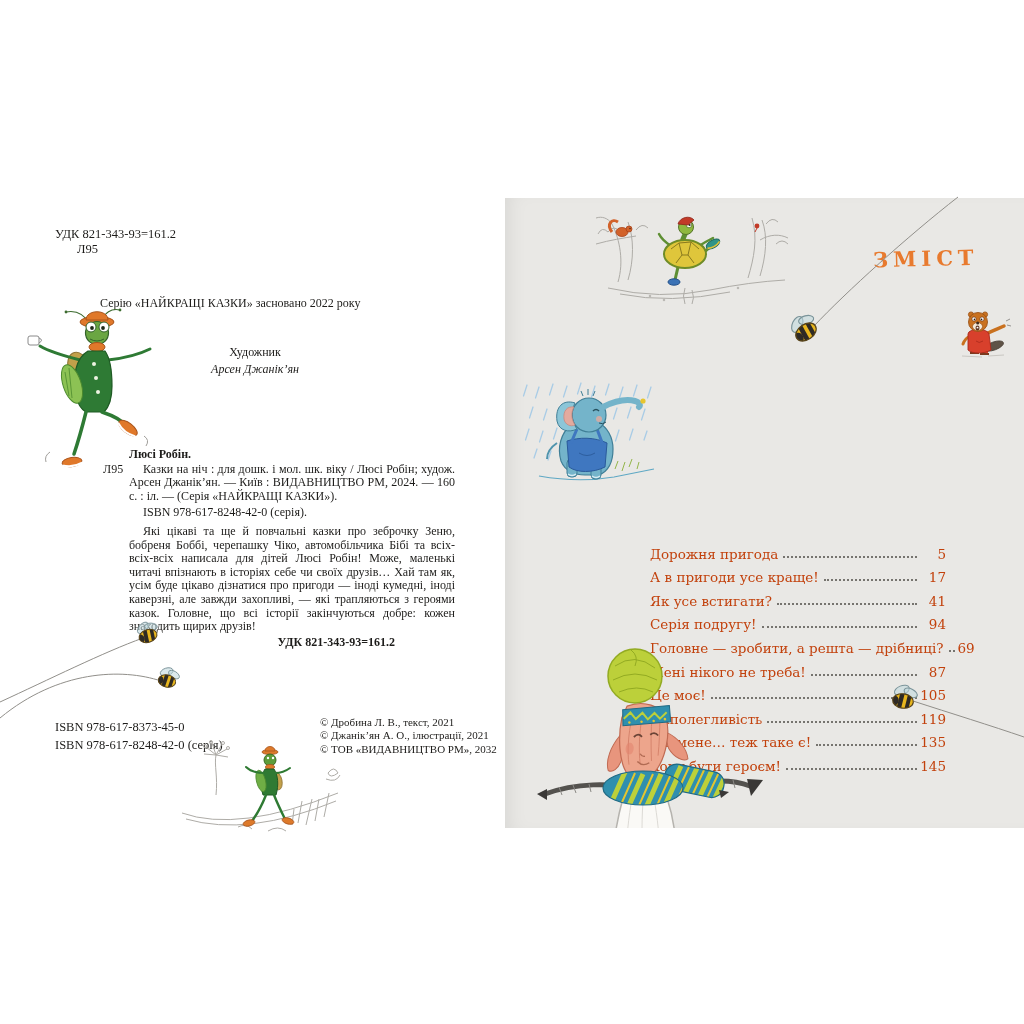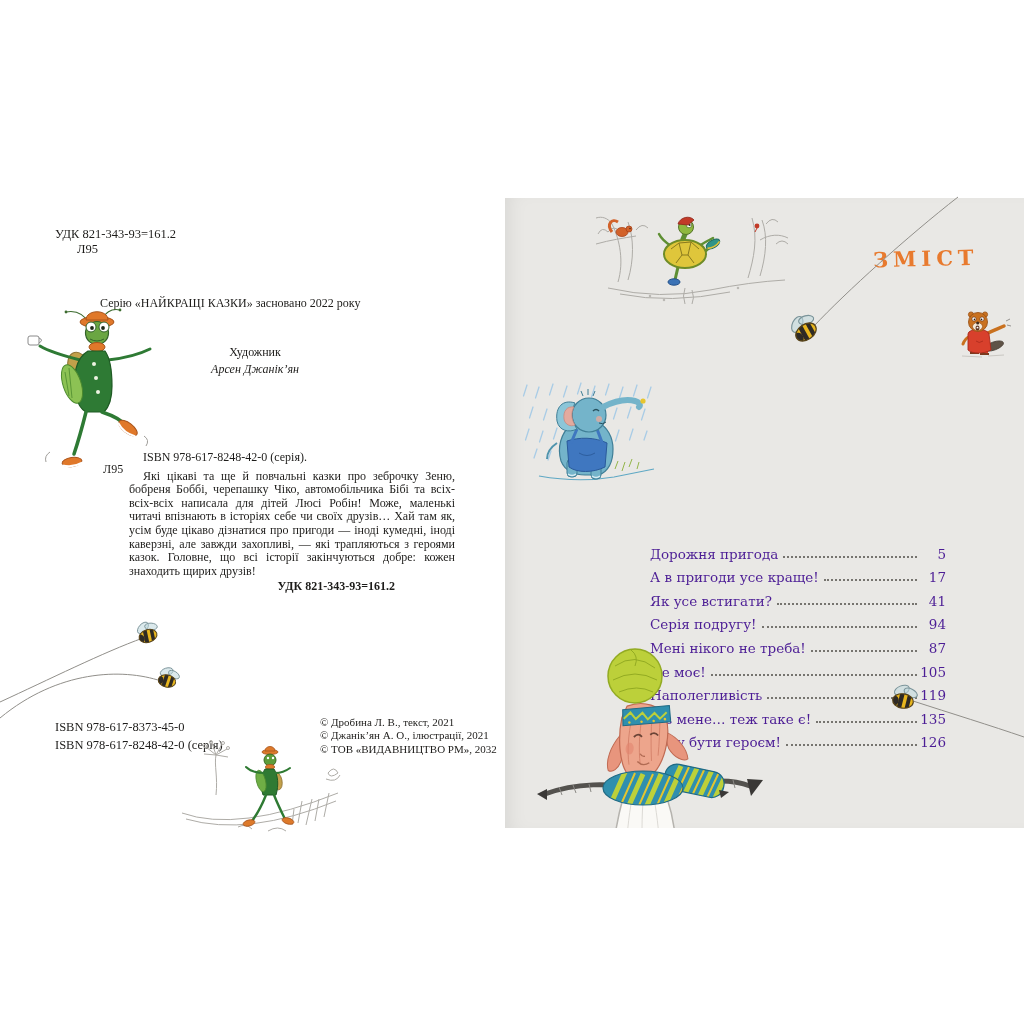--- a/index.html
+++ b/index.html
@@ -31,21 +31,21 @@
     box-shadow:inset 14px 0 22px -14px rgba(0,0,0,0.10);
     overflow:hidden;
   }
   .rp-title{
     position:absolute;left:368px;top:48px;
     font-family:"DejaVu Serif", serif;font-weight:bold;
     font-size:21px;letter-spacing:5px;color:#e87a2e;
     transform:rotate(-1.5deg);
   }
   .toc{position:absolute;left:145px;top:340px;width:296px;
-       font-family:"DejaVu Serif", serif;color:#4c1d95;}
+       font-family:"DejaVu Serif", serif;color:#c2410c;}
   .toc-row{display:flex;align-items:flex-end;height:23.6px;font-size:13.5px;}
   .toc-row .t{white-space:nowrap;}
   .toc-row .dots{flex:1;border-bottom:2px dotted #76746f;margin:0 3px 4px 5px;min-width:6px;}
   .toc-row .p{width:26px;text-align:right;white-space:nowrap;}
   svg{display:block;}
 </style>
 </head>
 <body>
 
 <div class="abs udk-top">
@@ -95,21 +95,23 @@
     <path d="M-11,2 Q0,7 11,2" stroke="#ffffff" stroke-width="2" fill="none"></path>
   </g>
   <g transform="translate(52,160) rotate(-8)">
     <ellipse cx="0" cy="0" rx="10" ry="4.5" fill="#e0782a" stroke="#a8541c"></ellipse>
     <path d="M-10,2 Q0,6 10,2" stroke="#ffffff" stroke-width="2" fill="none"></path>
   </g>
   <path d="M30,150 q-6,4 -4,10 M124,134 q6,4 2,10" stroke="#a09e9a" fill="none"></path>
 </svg>
 
 <div class="abs bib">
+  <div class="author">Люсі Робін.</div>
   <div class="code">Л95</div>
+  <p class="desc">Казки на ніч : для дошк. і мол. шк. віку / Люсі Робін; худож. Арсен Джанік’ян. — Київ : ВИДАВНИЦТВО РМ, 2024. — 160 с. : іл. — (Серія «НАЙКРАЩІ КАЗКИ»).</p>
   <div class="isbn">ISBN 978-617-8248-42-0 (серія).</div>
   <p class="annot">Які цікаві та ще й повчальні казки про зеброчку Зеню, бобреня Боббі, черепашку Чіко, автомобільчика Бібі та всіх-всіх-всіх написала для дітей Люсі Робін! Може, маленькі читачі впізнають в історіях себе чи своїх друзів… Хай там як, усім буде цікаво дізнатися про пригоди — іноді кумедні, іноді каверзні, але завжди захопливі, — які трапляються з героями казок. Головне, що всі історії закінчуються добре: кожен знаходить щирих друзів!</p>
   <div class="udk-bottom"><span>УДК 821-343-93=161.2</span></div>
 </div>
 
 <div class="abs isbn-footer">
   <div>ISBN 978-617-8373-45-0</div>
   <div>ISBN 978-617-8248-42-0 (серія)</div>
 </div>
 
@@ -267,20 +269,25 @@
         <span class="t">Як усе встигати?</span>
         <span class="dots"></span>
         <span class="p">41</span>
       </div>
     <div class="toc-row">
         <span class="t">Серія подругу!</span>
         <span class="dots"></span>
         <span class="p">94</span>
       </div>
     <div class="toc-row">
+        <span class="t">Головне — зробити, а решта — дрібниці?</span>
+        <span class="dots"></span>
+        <span class="p">69</span>
+      </div>
+    <div class="toc-row">
         <span class="t">Мені нікого не треба!</span>
         <span class="dots"></span>
         <span class="p">87</span>
       </div>
     <div class="toc-row">
         <span class="t">Це моє!</span>
         <span class="dots"></span>
         <span class="p">105</span>
       </div>
     <div class="toc-row">
@@ -289,21 +296,21 @@
         <span class="p">119</span>
       </div>
     <div class="toc-row">
         <span class="t">А в мене… теж таке є!</span>
         <span class="dots"></span>
         <span class="p">135</span>
       </div>
     <div class="toc-row">
         <span class="t">Хочу бути героєм!</span>
         <span class="dots"></span>
-        <span class="p">126</span>
+        <span class="p">145</span>
       </div>
   </div>
 
   <svg class="abs" style="left:30px;top:448px;" width="235" height="190" viewBox="0 0 235 190">
     <defs>
       <clipPath id="scRing">
           <ellipse cx="108" cy="142" rx="40" ry="17"></ellipse>
         </clipPath>
       <clipPath id="scTail">
           <rect x="128" y="120" width="60" height="26" rx="12" transform="rotate(12 150 140)"></rect>

